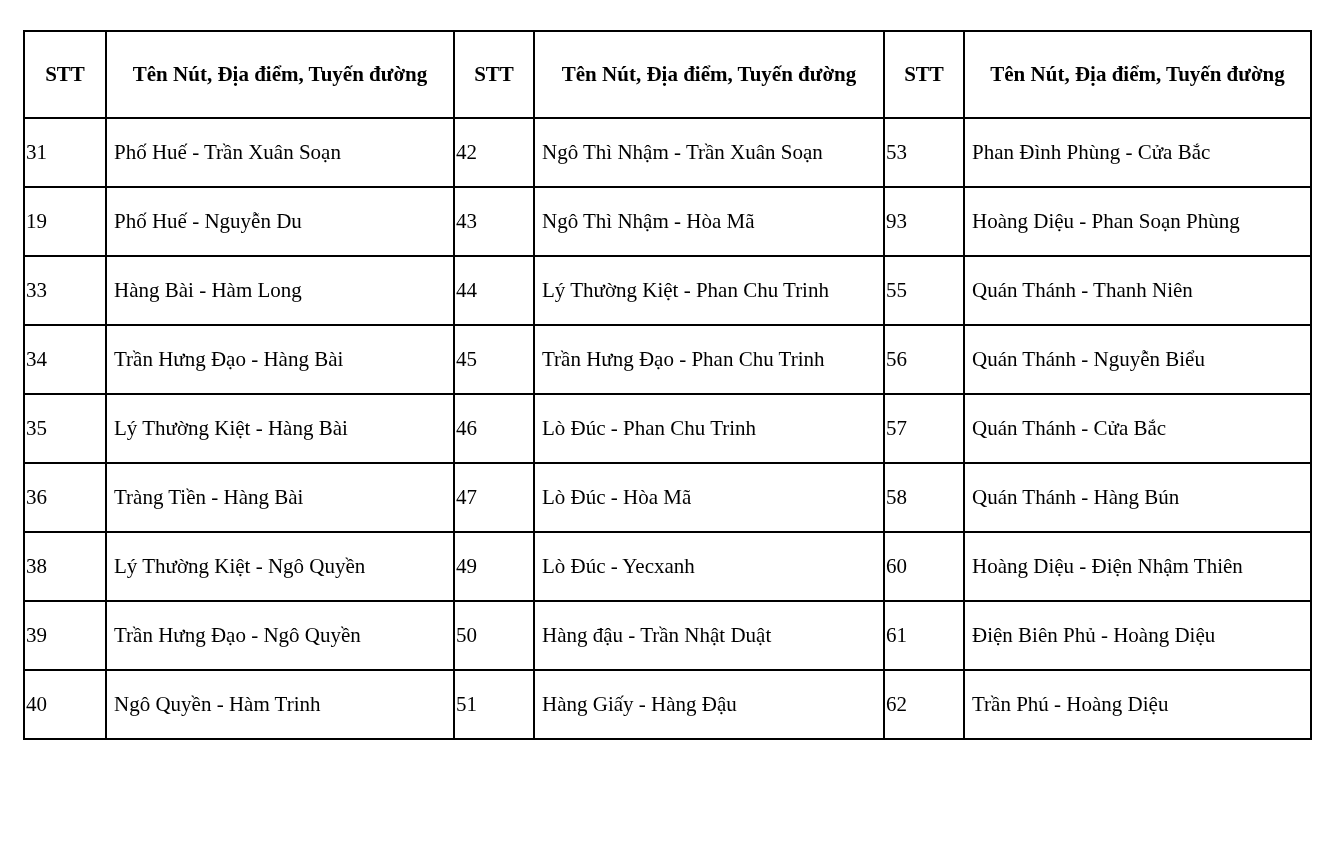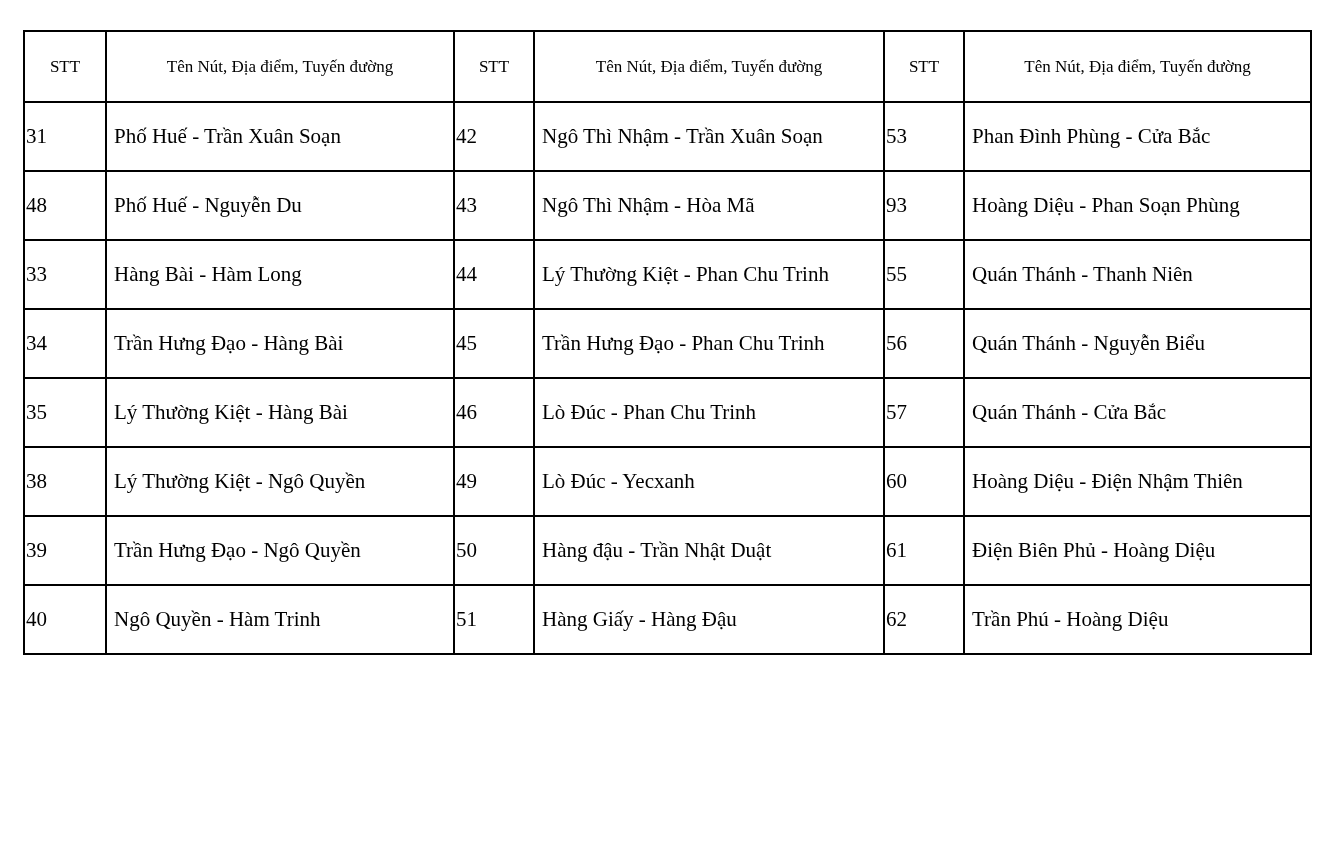--- a/index.html
+++ b/index.html
@@ -26,24 +26,24 @@
   }
   table.nodes-table th,
   table.nodes-table td {
     border: 2px solid #000000;
     vertical-align: middle;
     overflow: hidden;
     white-space: nowrap;
   }
   table.nodes-table th {
     height: 61px;
-    font-size: 17px;
-    font-weight: normal;
+    font-size: 21px;
+    font-weight: bold;
     text-align: center;
-    padding: 4px 2px;
+    padding: 12px 2px;
   }
   table.nodes-table td {
     height: 65px;
     font-size: 21px;
     font-weight: normal;
   }
   td.stt, th.stt {
   }
   td.name {
     text-align: left;
@@ -77,21 +77,21 @@
     <tbody>
         <tr>
           <td class="stt">31</td>
           <td class="name">Phố Huế - Trần Xuân Soạn</td>
           <td class="stt">42</td>
           <td class="name">Ngô Thì Nhậm - Trần Xuân Soạn</td>
           <td class="stt">53</td>
           <td class="name">Phan Đình Phùng - Cửa Bắc</td>
         </tr>
         <tr>
-          <td class="stt">48</td>
+          <td class="stt">19</td>
           <td class="name">Phố Huế - Nguyễn Du</td>
           <td class="stt">43</td>
           <td class="name">Ngô Thì Nhậm - Hòa Mã</td>
           <td class="stt">93</td>
           <td class="name">Hoàng Diệu - Phan Soạn Phùng</td>
         </tr>
         <tr>
           <td class="stt">33</td>
           <td class="name">Hàng Bài - Hàm Long</td>
           <td class="stt">44</td>
@@ -109,20 +109,28 @@
         </tr>
         <tr>
           <td class="stt">35</td>
           <td class="name">Lý Thường Kiệt - Hàng Bài</td>
           <td class="stt">46</td>
           <td class="name">Lò Đúc - Phan Chu Trinh</td>
           <td class="stt">57</td>
           <td class="name">Quán Thánh - Cửa Bắc</td>
         </tr>
         <tr>
+          <td class="stt">36</td>
+          <td class="name">Tràng Tiền - Hàng Bài</td>
+          <td class="stt">47</td>
+          <td class="name">Lò Đúc - Hòa Mã</td>
+          <td class="stt">58</td>
+          <td class="name">Quán Thánh - Hàng Bún</td>
+        </tr>
+        <tr>
           <td class="stt">38</td>
           <td class="name">Lý Thường Kiệt - Ngô Quyền</td>
           <td class="stt">49</td>
           <td class="name">Lò Đúc - Yecxanh</td>
           <td class="stt">60</td>
           <td class="name">Hoàng Diệu - Điện Nhậm Thiên</td>
         </tr>
         <tr>
           <td class="stt">39</td>
           <td class="name">Trần Hưng Đạo - Ngô Quyền</td>

